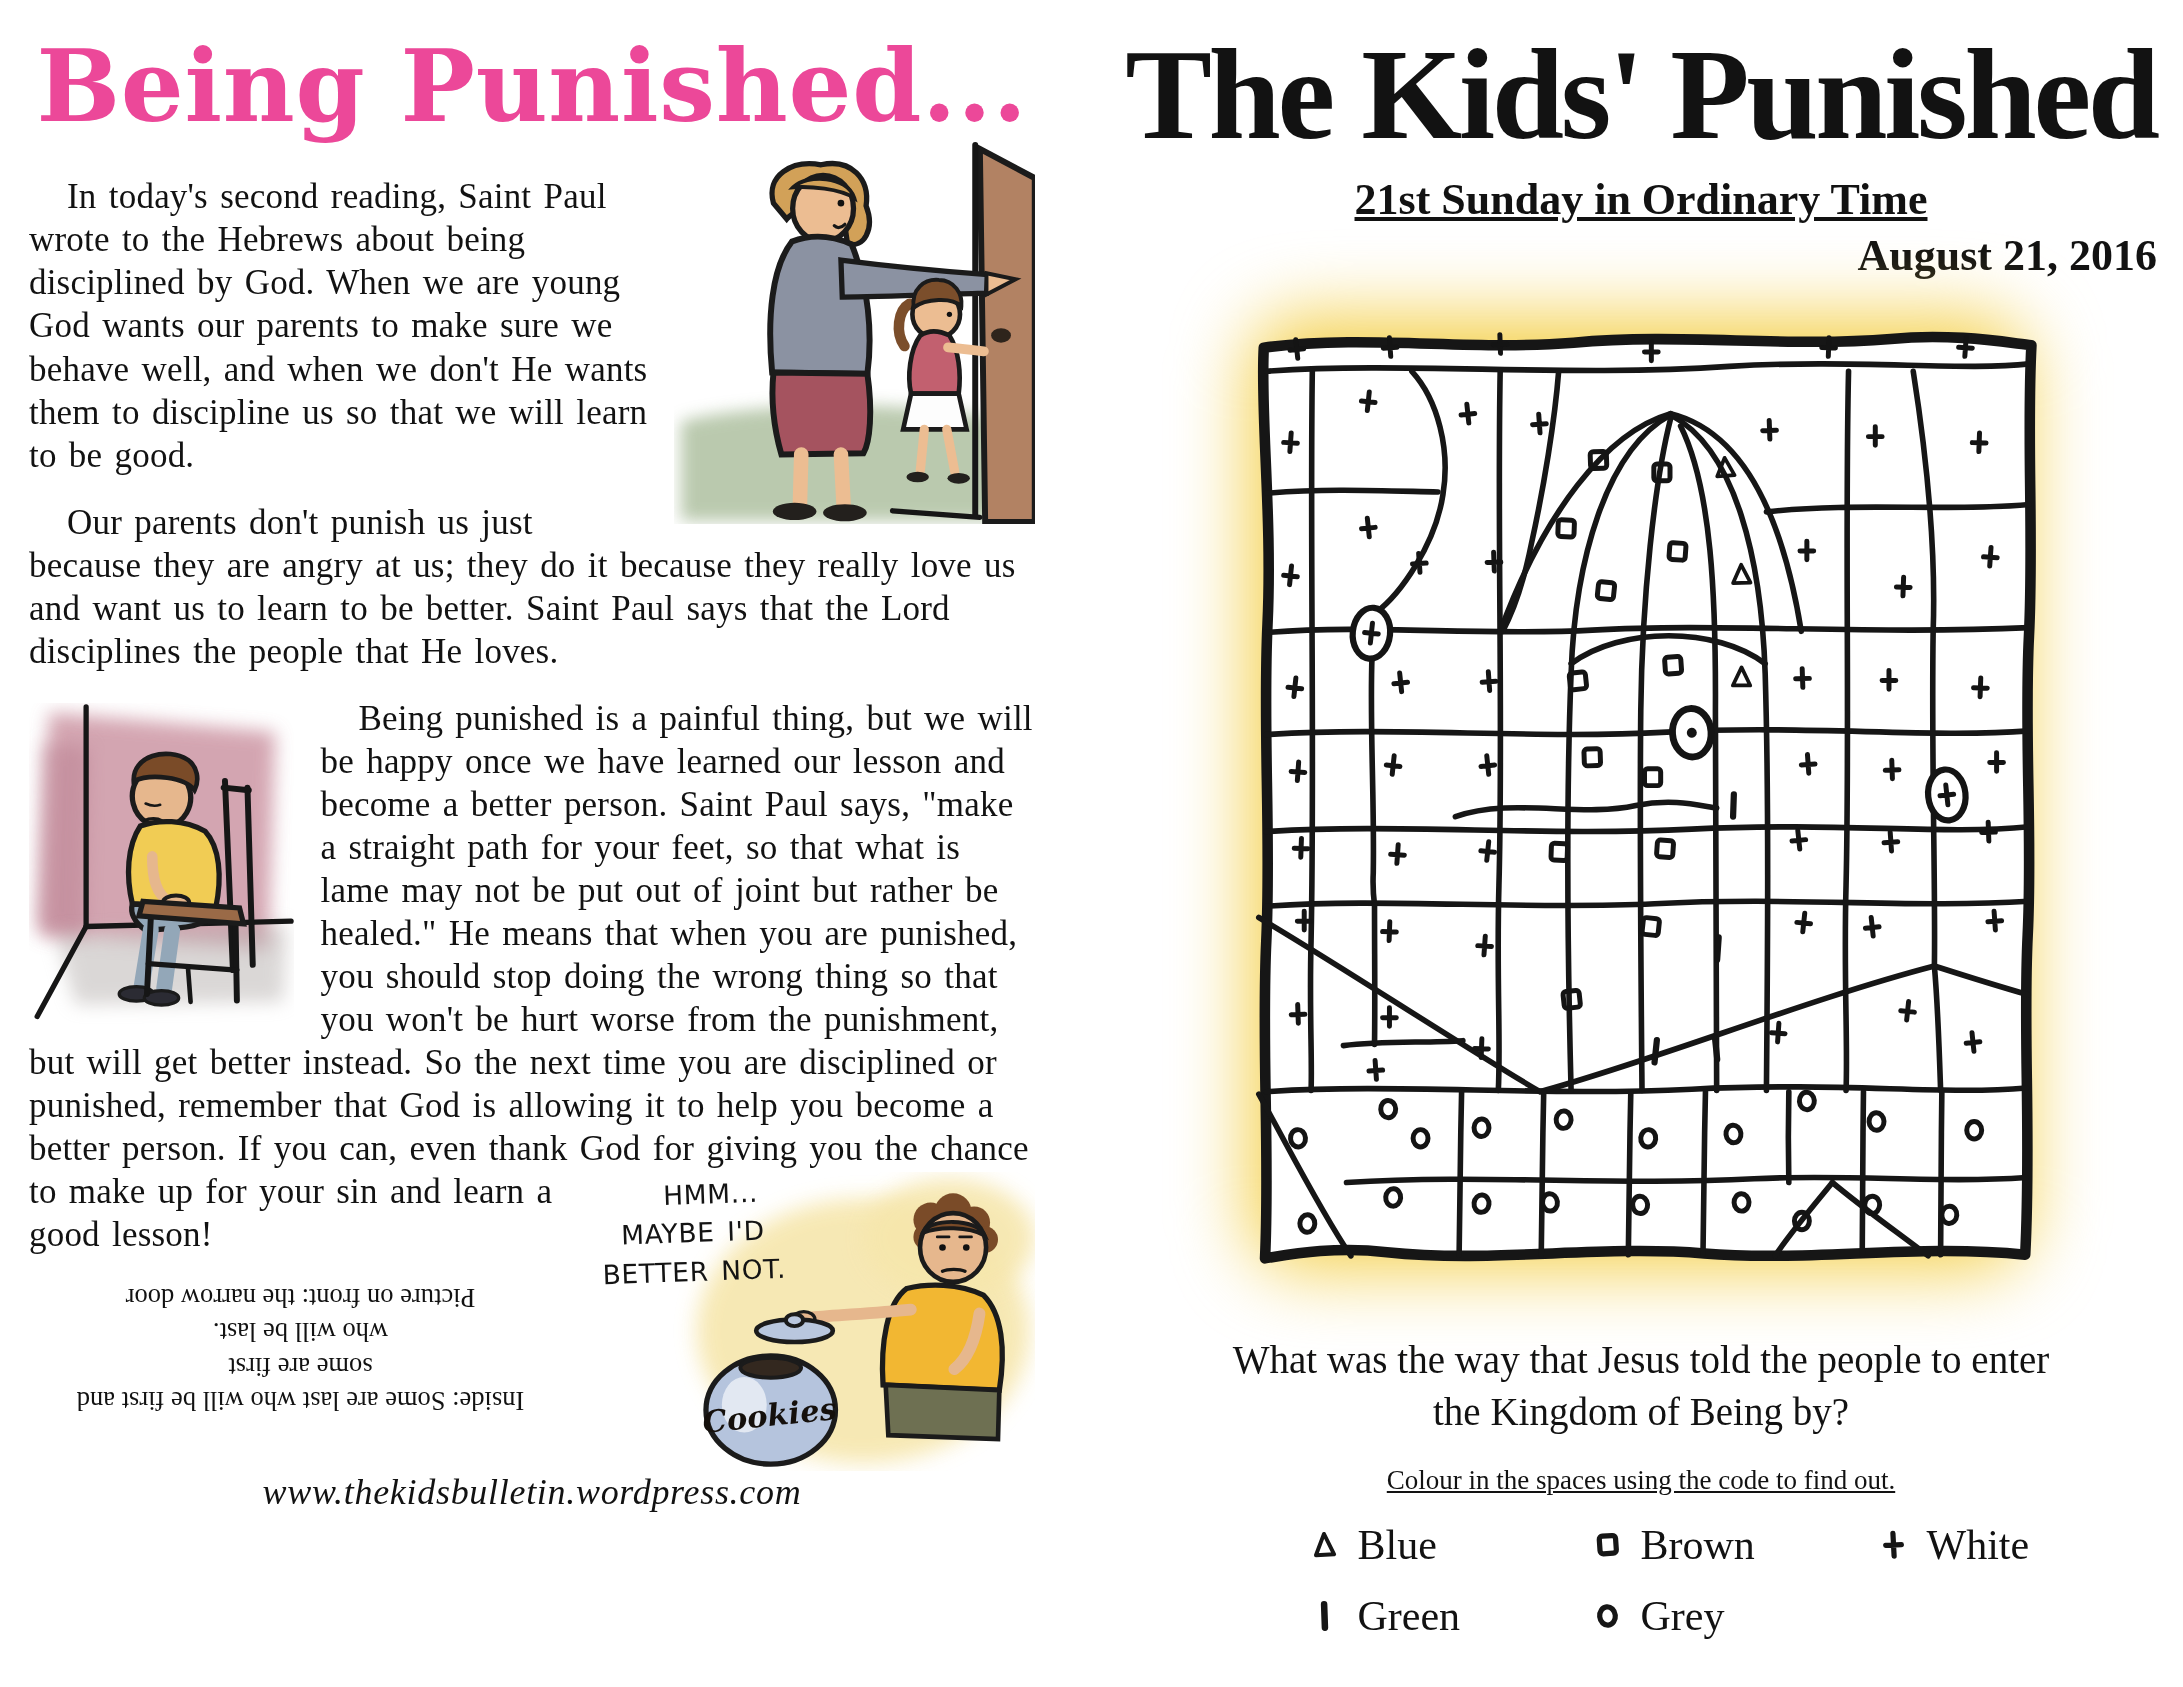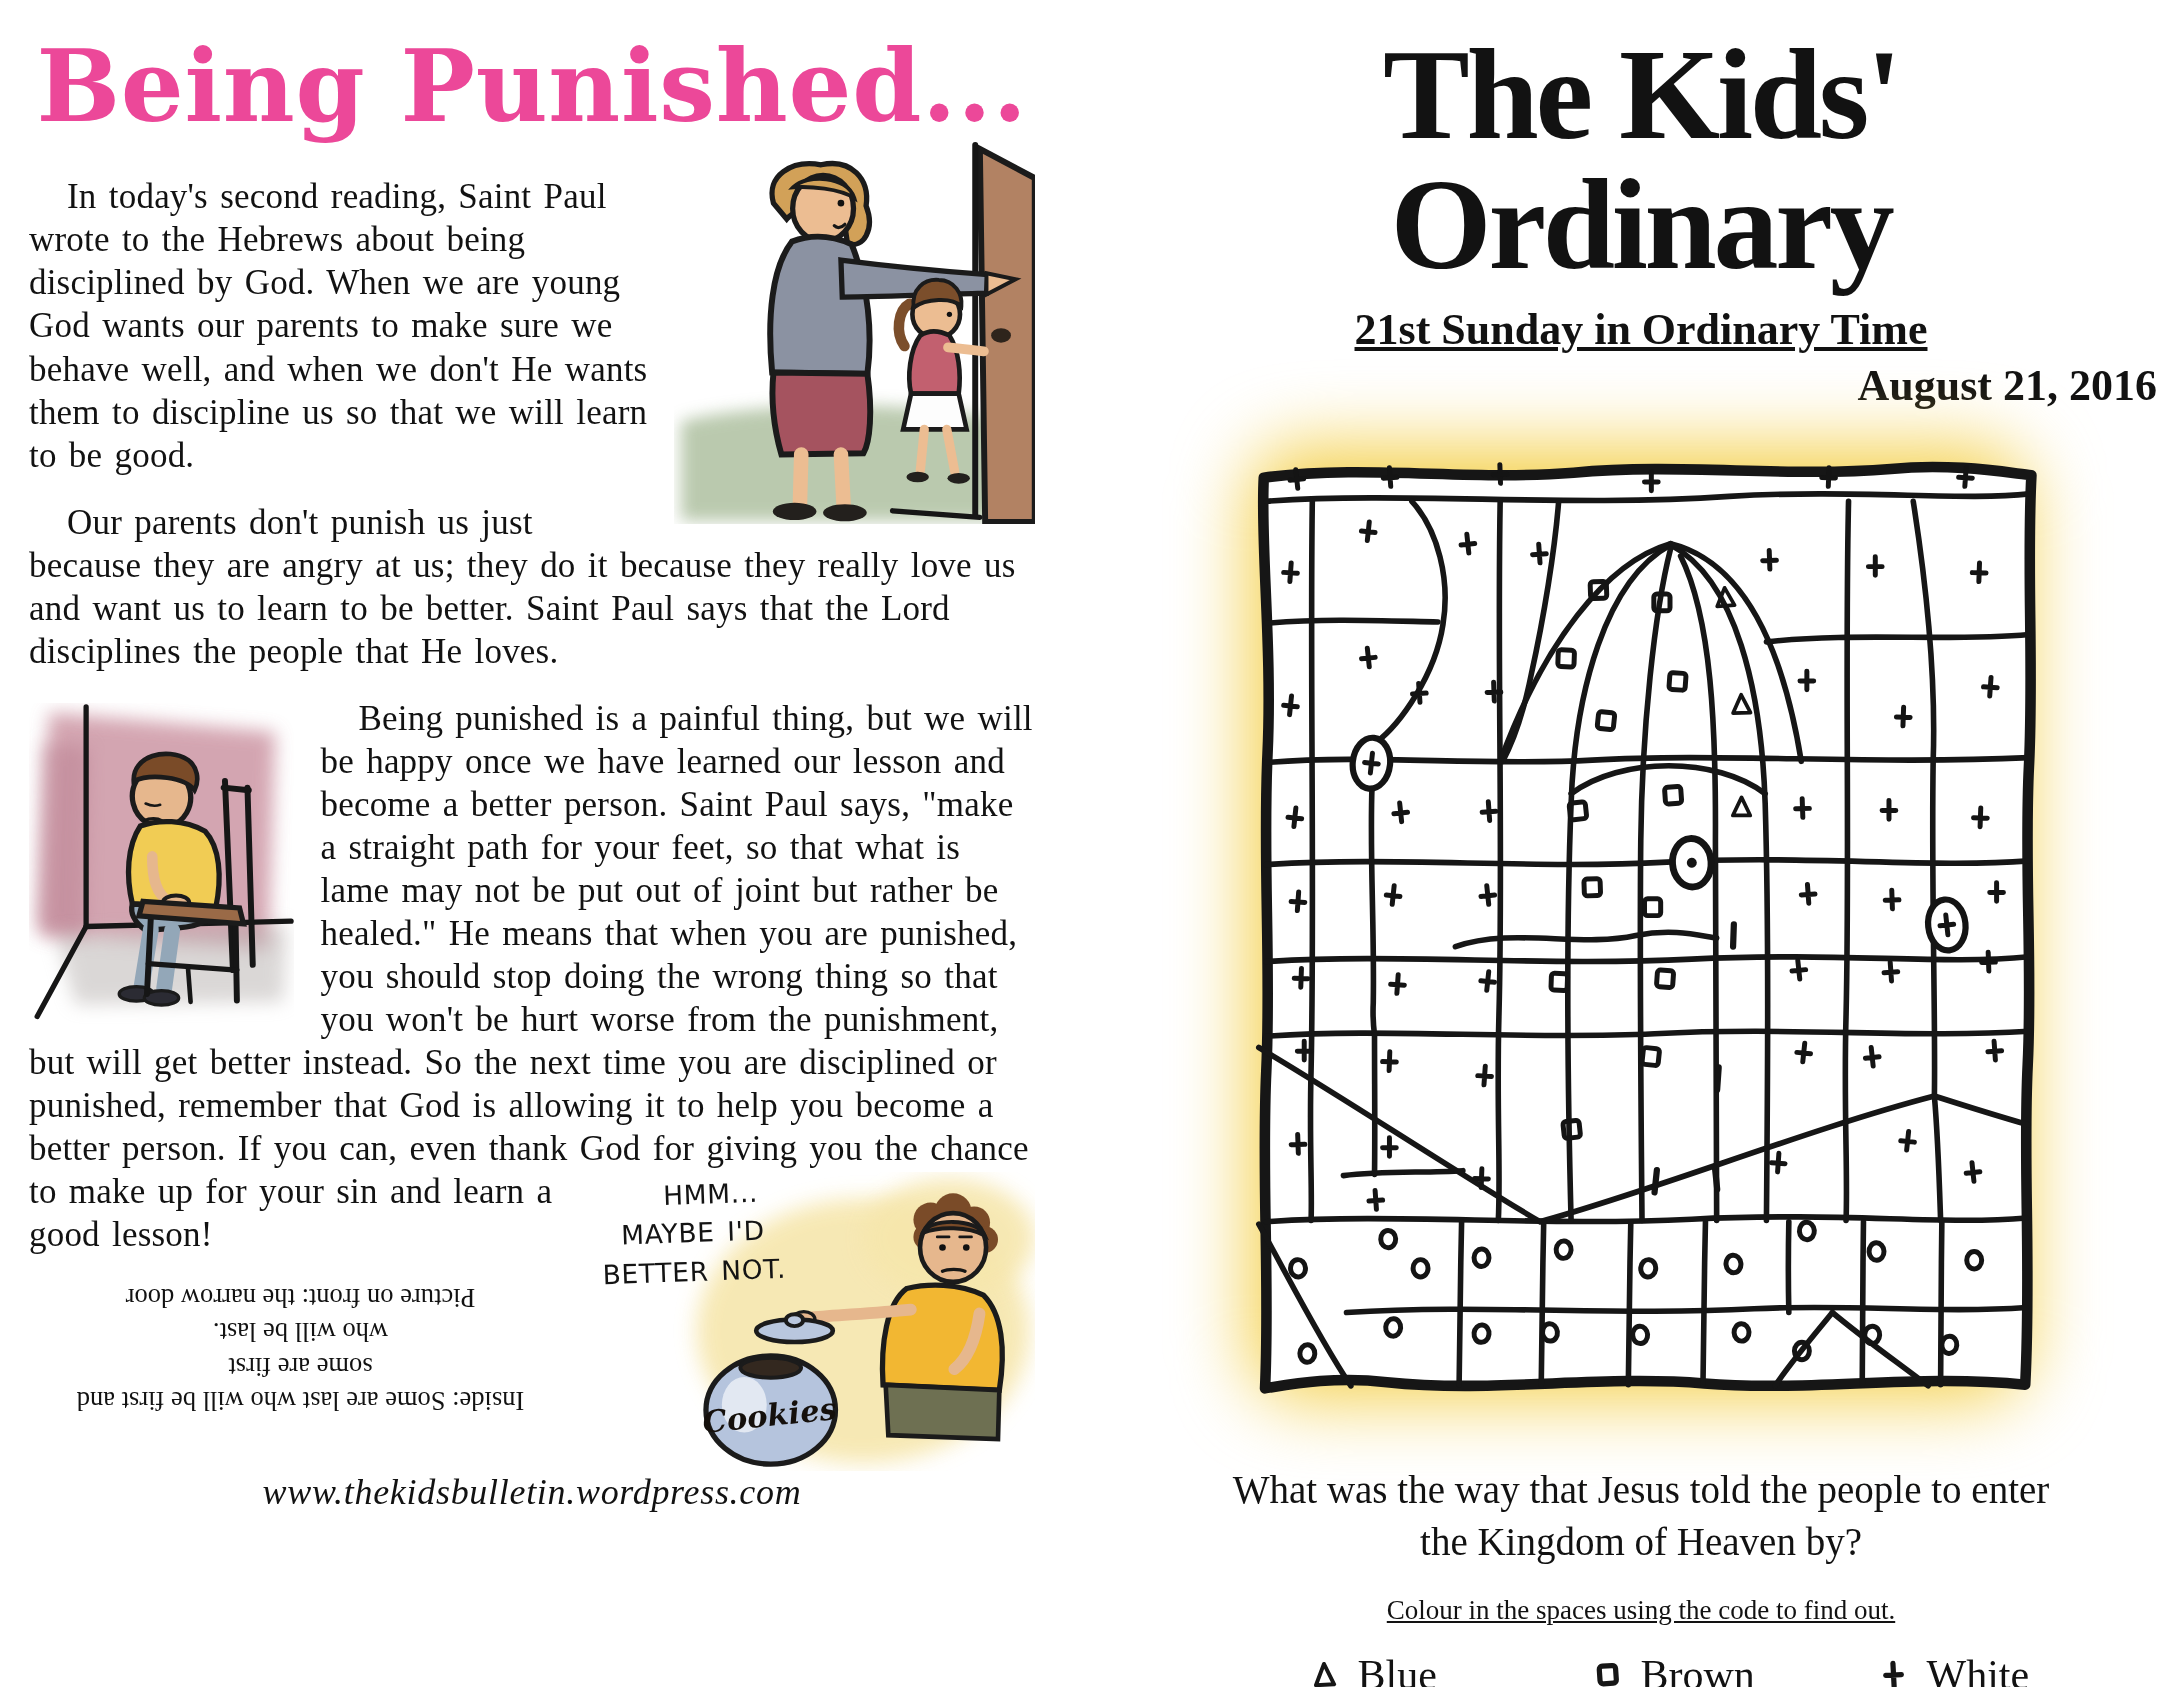--- a/index.html
+++ b/index.html
@@ -202,21 +202,21 @@
     <div>Inside: Some are last who will be first and some are first</div>
     <div>who will be last.</div>
     <div>Picture on front: the narrow door</div>
   </div>
 
   <div class="site-url">www.thekidsbulletin.wordpress.com</div>
 </div>
 
 <div class="page-right">
 
-  <h1 class="rp-title">The Kids' Ordinary</h1>
+  <h1 class="rp-title">The Kids' Punished</h1>
   <div class="rp-sub">21st Sunday in Ordinary Time</div>
   <div class="rp-date">August 21, 2016</div>
 
   <div class="puzzle-wrap">
     <div class="glow"></div>
     <svg viewBox="0 0 1540 1560" width="958" height="991" role="img">
 
       <path d="M72,36 C240,14 400,42 570,28 C740,12 910,36 1080,22 C1180,12 1268,28 1306,32 C1298,180 1310,340 1302,500 C1294,660 1308,820 1300,980 C1292,1140 1306,1300 1296,1494 C1120,1476 950,1506 780,1492 C610,1478 440,1508 270,1490 C182,1480 112,1494 74,1500 C82,1330 68,1160 76,990 C84,820 70,650 78,480 C86,310 66,140 72,36 Z" fill="#ffffff" stroke="#161616" stroke-width="17" stroke-linejoin="round"></path>
       <g class="sr" stroke-width="9">
         <path d="M76,74 C300,58 560,84 820,66 C1020,54 1200,74 1302,62"></path>
@@ -542,21 +542,21 @@
           <g transform="translate(760,655) rotate(-4)">
             <ellipse rx="31" ry="39" style="stroke:#141414;fill:#fff;stroke-width:11"></ellipse>
             <circle r="8" style="fill:#141414"></circle>
           </g>
         </g>
     </svg>
   </div>
 
   <div class="question">
     <div>What was the way that Jesus told the people to enter</div>
-    <div>the Kingdom of Heaven by?</div>
+    <div>the Kingdom of Being by?</div>
   </div>
 
   <div class="instruction">Colour in the spaces using the code to find out.</div>
 
   <div class="legend">
     <div class="lg-row">
       <div class="lg-item lg-c1">
         <svg class="lg-icon" width="29" height="30" viewBox="0 0 44 46">
             <path d="M22,6 L36,38 L8,38 Z" class="sr" stroke-width="6" transform="rotate(-3 22 22)"></path>
           </svg>

